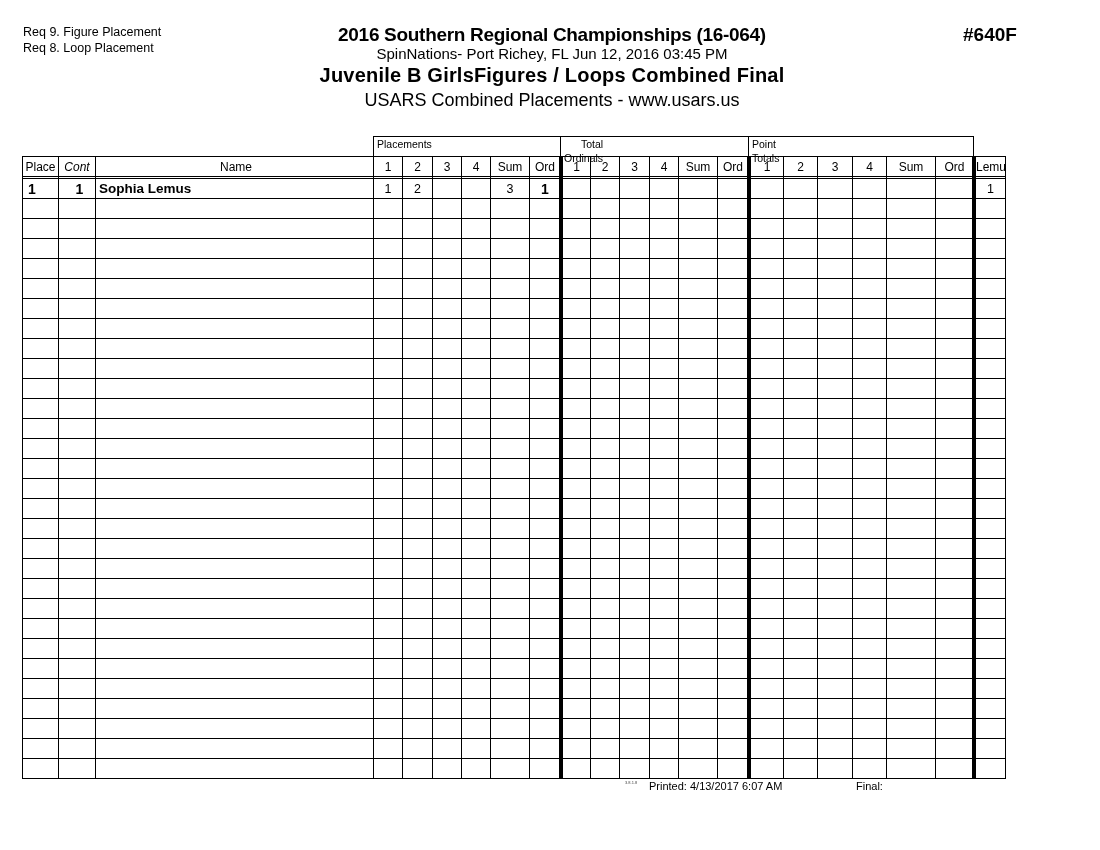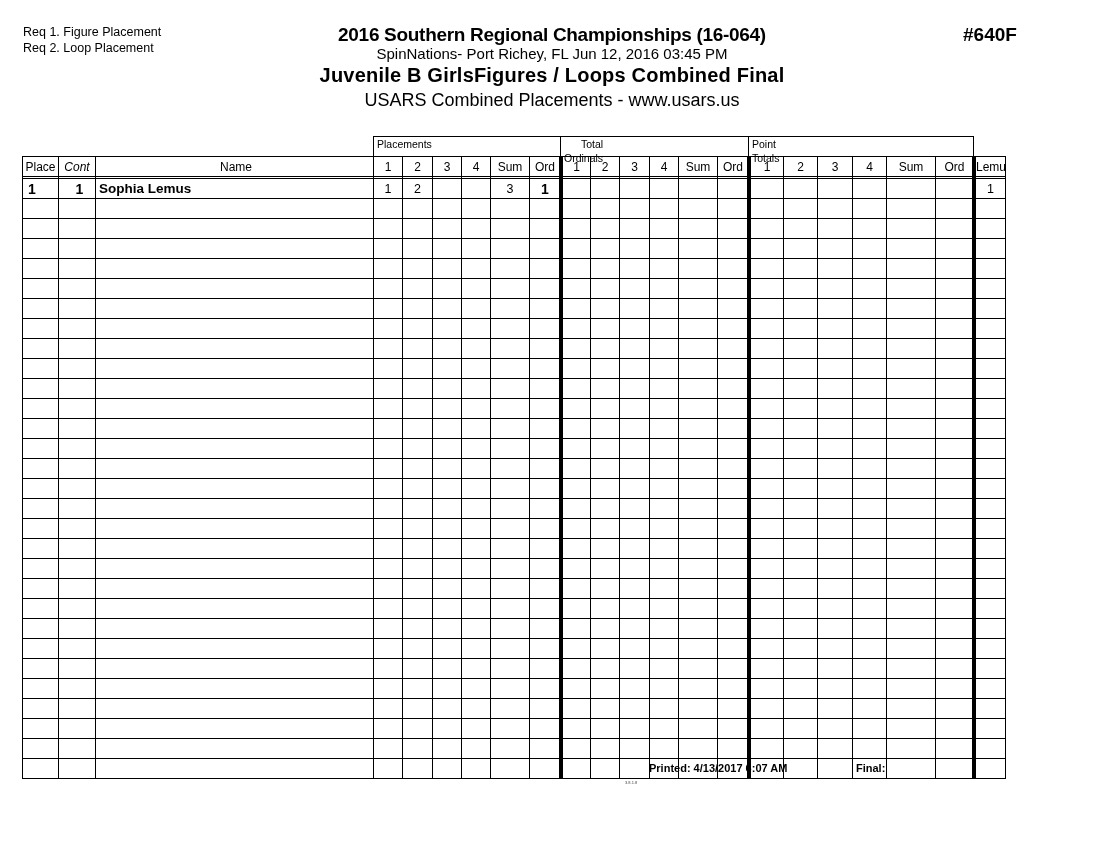--- a/index.html
+++ b/index.html
@@ -17,28 +17,28 @@
   
   .grid { position:absolute; left:0; top:0; }
   .vline { position:absolute; width:1px; background:#000; }
   .vthick { position:absolute; width:4px; background:#000; }
   .hline { position:absolute; height:1px; background:#000; }
   .cell { position:absolute; font-size:12px; text-align:center; line-height:20px; height:20px; overflow:hidden; }
   .cell.left { text-align:center; padding-left:3px; }
   .grp { position:absolute; font-size:10.5px; line-height:14px; padding-left:3px; }
   .data { font-size:13px; }
   .bold { font-weight:bold; }
-  .footer { font-size:11px; top:762px;font-weight:bold; }
+  .footer { font-size:11px; top:780px; }
   #ver { left:625px; top:780px; font-size:4px; color:#444; }
 </style>
 </head>
 <body>
 
-<div class="abs req" style="top:25px">Req  1.  Figure Placement</div>
-<div class="abs req" style="top:41px">Req  2.  Loop Placement</div>
+<div class="abs req" style="top:25px">Req  9.  Figure Placement</div>
+<div class="abs req" style="top:41px">Req  8.  Loop Placement</div>
 
 <div class="abs title" id="t1">2016 Southern Regional Championships (16-064)</div>
 <div class="abs title" id="t2">SpinNations- Port Richey, FL  Jun 12, 2016  03:45 PM</div>
 <div class="abs title" id="t3">Juvenile B GirlsFigures / Loops Combined Final</div>
 <div class="abs title" id="t4">USARS Combined Placements - www.usars.us</div>
 <div class="abs" id="evnum">#640F</div>
 
 <div class="grid" id="grid">
     <div class="hline" style="left: 373px; top: 136px; width: 601px;"></div>
     <div class="vline" style="left: 373px; top: 136px; height: 20px;"></div>

